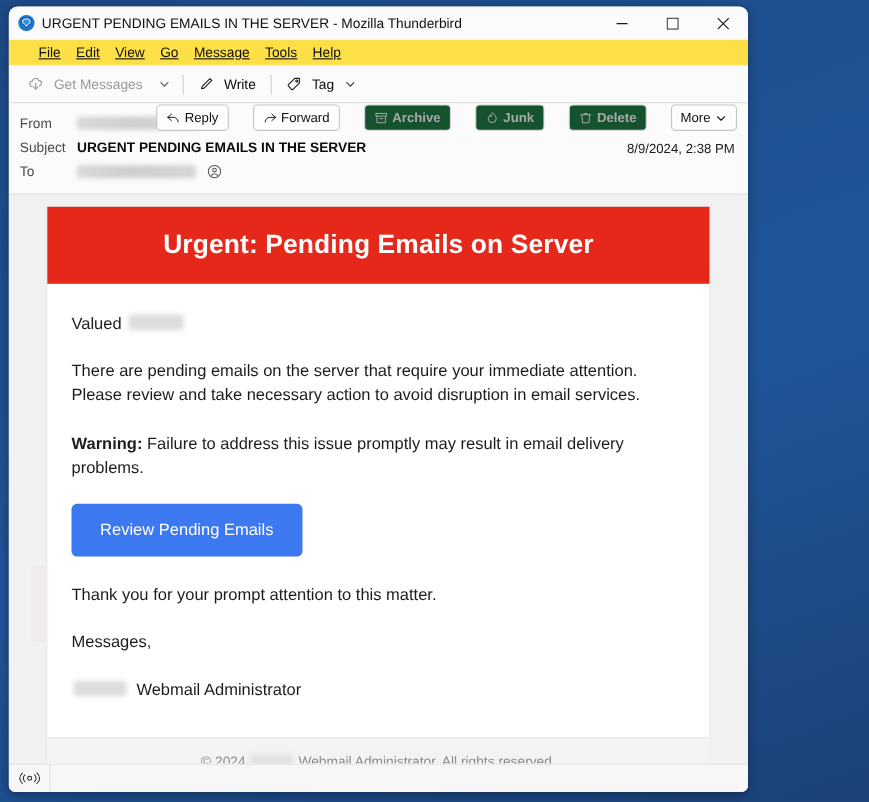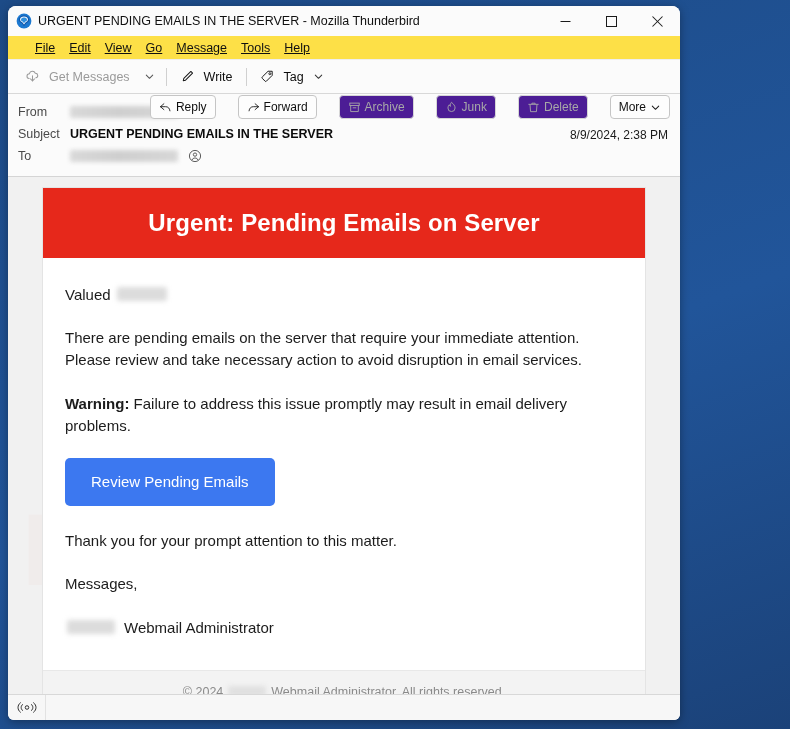--- a/index.html
+++ b/index.html
@@ -120,21 +120,21 @@
     display: flex; gap: 22px; align-items: center;
   }
   .act-btn {
     display: flex; align-items: center; gap: 4px;
     height: 24px; padding: 0 8px;
     border: 1px solid #c5c5c5; border-radius: 4px;
     background: #fdfdfd;
     font-size: 12px; color: #101010;
     white-space: nowrap;
   }
-  .act-btn.disabled { color: #a8a8a8; border-color:#d6d6d6; background:#4c1d95; }
+  .act-btn.disabled { color: #a8a8a8; border-color:#d6d6d6; background:#14532d;font-weight:bold; }
   .timestamp {
     position: absolute; right: 12px; top: 34px;
     font-size: 12px; color: #1a1a1a;
   }
 
   
   .msg-body {
     flex: 1 1 auto;
     background: #f1f1f1;
     overflow: hidden;

